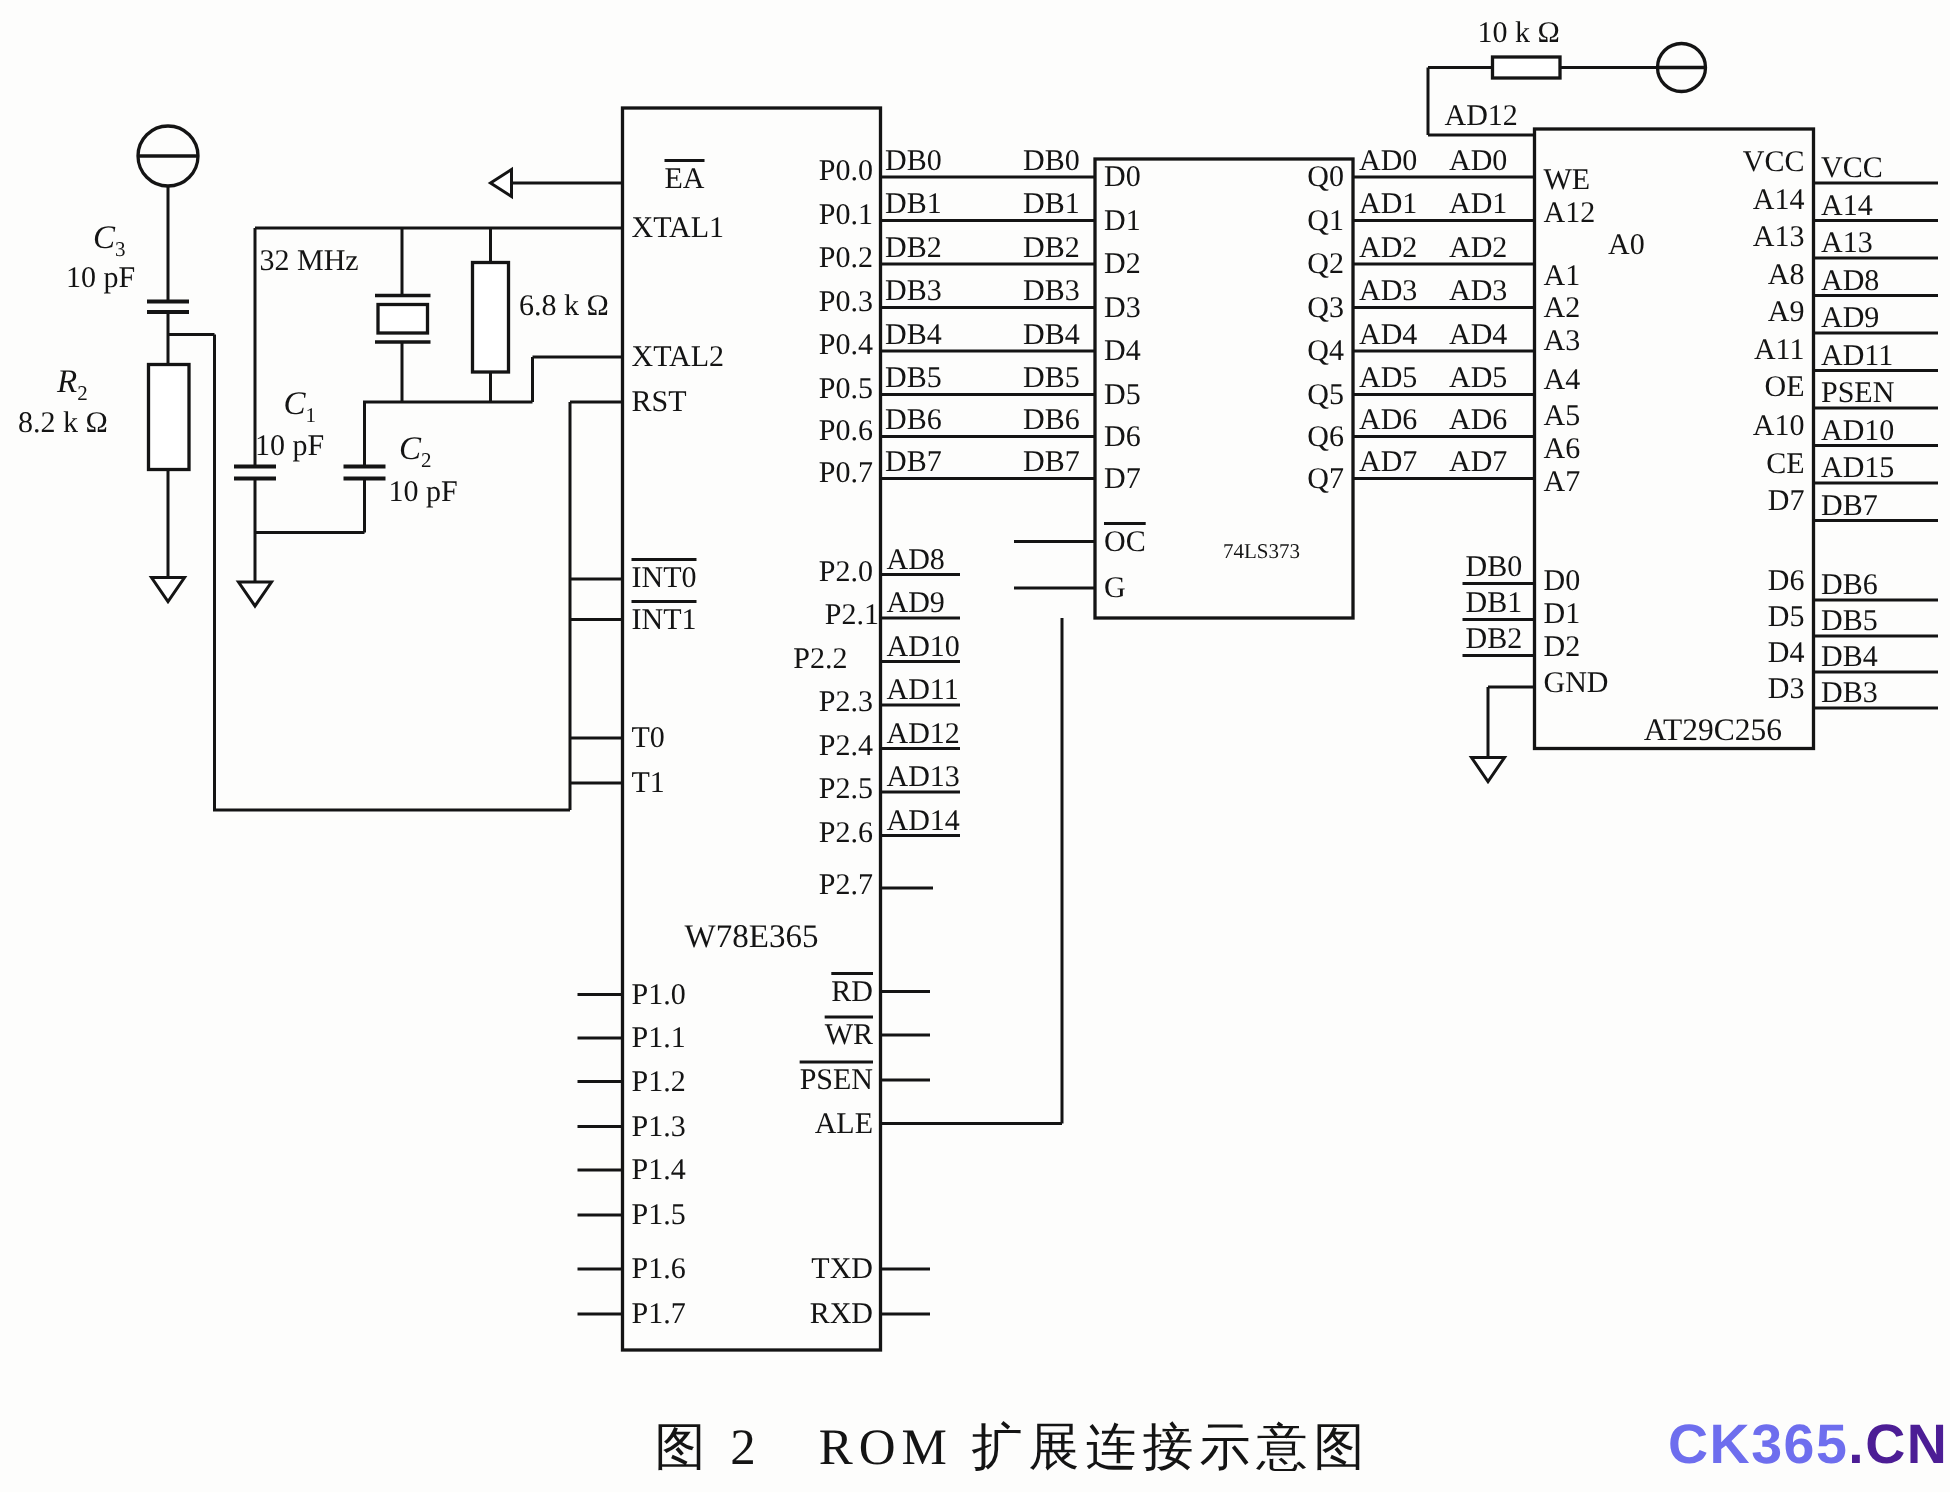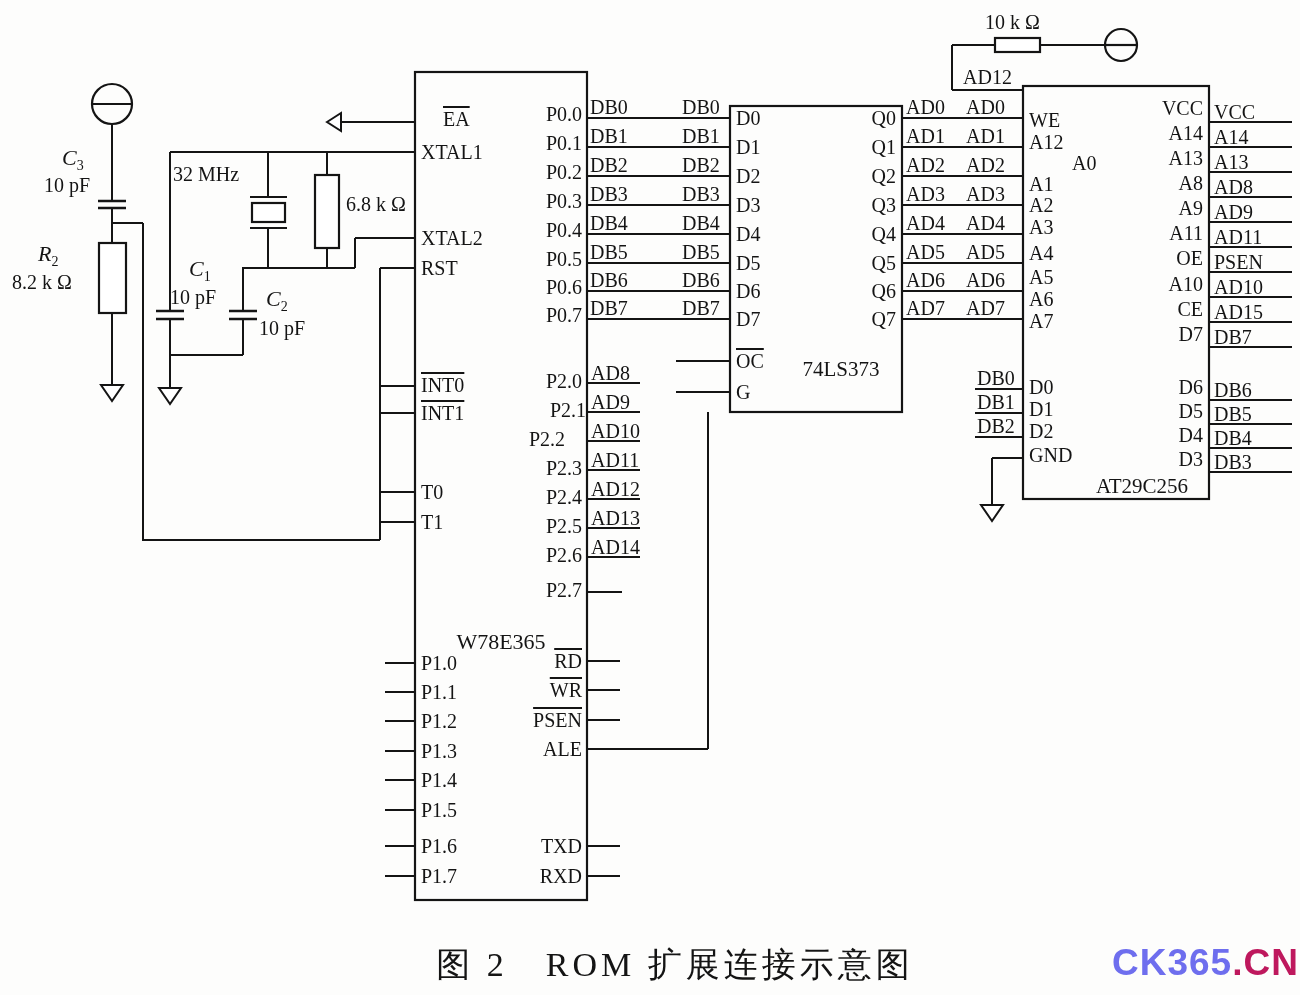--- a/index.html
+++ b/index.html
@@ -225,33 +225,33 @@
       <div class="lab" style="left: 1214px; top: 276px;">AD10</div>
       <div class="lab" style="left: 1214px; top: 301px;">AD15</div>
       <div class="lab" style="left: 1214px; top: 326px;">DB7</div>
       <div class="lab" style="left: 1214px; top: 379px;">DB6</div>
       <div class="lab" style="left: 1214px; top: 403px;">DB5</div>
       <div class="lab" style="left: 1214px; top: 427px;">DB4</div>
       <div class="lab" style="left: 1214px; top: 451px;">DB3</div>
       <div class="lab" style="left: 963px; top: 66px;">AD12</div>
     </div>
 
-  <div class="chipname" style="left:425px;top:612px;width:152px;margin-top:18px;">W78E365</div>
-  <div class="chipname" style="left:780px;top:357px;width:122px;font-size:21px;">74LS373</div>
+  <div class="chipname" style="left:425px;top:612px;width:152px;">W78E365</div>
+  <div class="chipname" style="left:780px;top:357px;width:122px;font-size:14px;">74LS373</div>
   <div class="chipname" style="left:1076px;top:474px;width:132px;font-size:21px;">AT29C256</div>
 
   <div class="cref" style="left:62px;top:146px"><span>C</span><sub>3</sub></div>
   <div class="val" style="left:44px;top:174px">10 pF</div>
   <div class="cref" style="left:38px;top:242px"><span>R</span><sub>2</sub></div>
   <div class="val" style="left:12px;top:271px">8.2 k Ω</div>
   <div class="val" style="left:173px;top:163px">32 MHz</div>
   <div class="val" style="left:346px;top:193px">6.8 k Ω</div>
   <div class="cref" style="left:189px;top:257px"><span>C</span><sub>1</sub></div>
   <div class="val" style="left:170px;top:286px">10 pF</div>
   <div class="cref" style="left:266px;top:287px"><span>C</span><sub>2</sub></div>
   <div class="val" style="left:259px;top:317px">10 pF</div>
   <div class="val" style="left:985px;top:11px">10 k Ω</div>
 
   <div id="caption">图 2　ROM 扩展连接示意图</div>
   <div id="watermark">
-    <span id="wm-blue" style="color: rgb(110, 110, 238);">CK365</span><span id="wm-red" style="color: #be185d;">.CN</span>
+    <span id="wm-blue" style="color: rgb(110, 110, 238);">CK365</span><span id="wm-red" style="color: #4c1d95;">.CN</span>
   </div>
 </div>
 
 </body></html>

